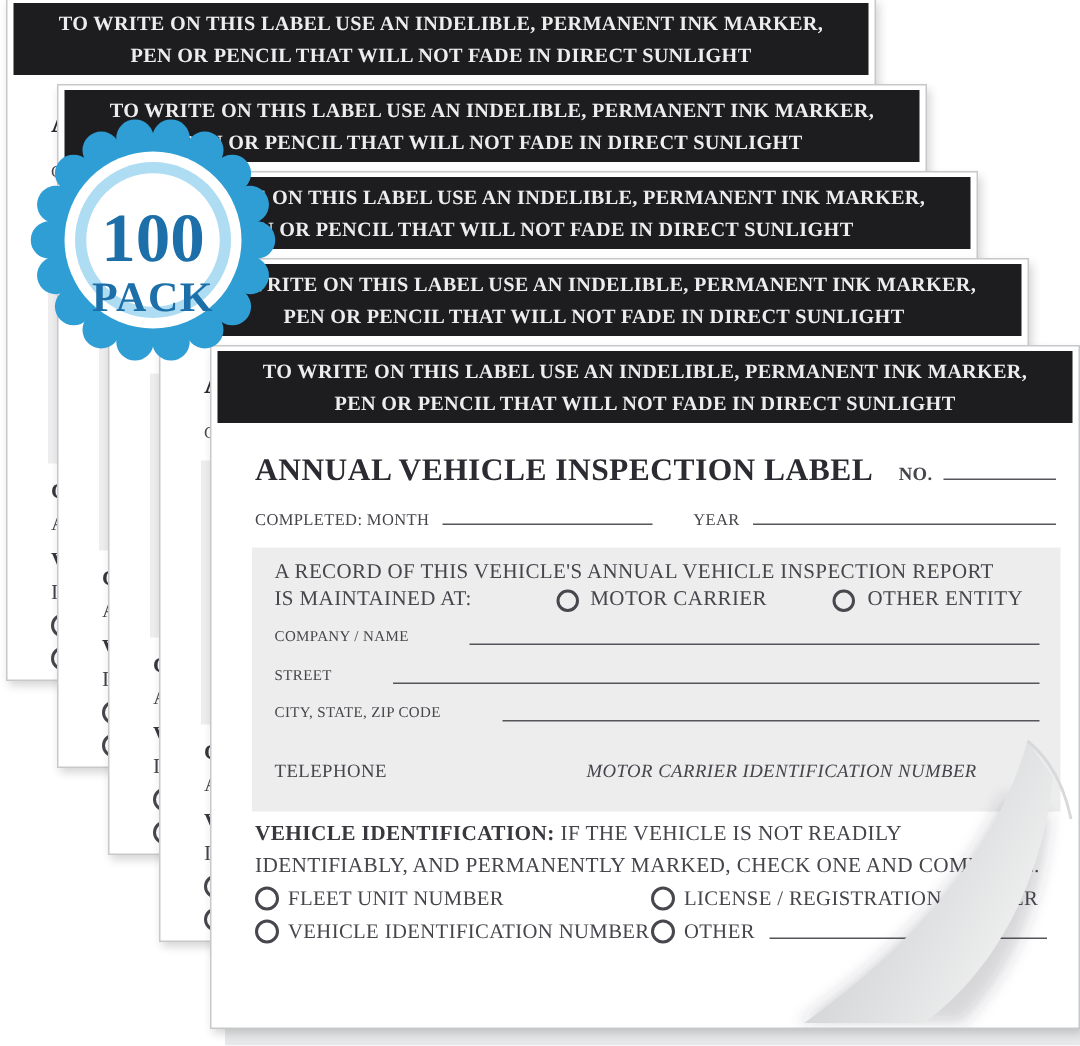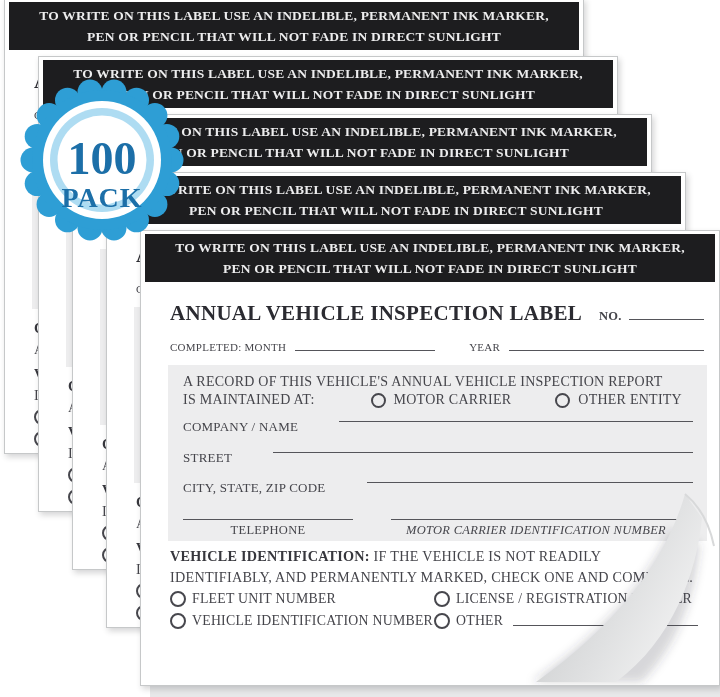--- a/index.html
+++ b/index.html
@@ -32,42 +32,42 @@
     font-size:14px;letter-spacing:.25px;
   }
   .row{display:flex;align-items:baseline;}
   .uline{display:inline-block;height:2px;border-bottom:1.6px solid var(--line-gray,#55555a);}
   .title-row{margin-top:19px;}
   .title{font-size:21px;font-weight:bold;letter-spacing:.3px;color:#2b2b31;white-space:nowrap;}
   .no{font-size:12.5px;font-weight:bold;margin-left:17px;}
   .title-row .uline{flex:1;margin-left:7px;}
   .completed-row{margin-top:15px;font-size:11px;}
   .completed-row .month-line{width:140px;margin-left:9px;}
-  .completed-row .year-label{margin-left:34px;text-align:center;}
+  .completed-row .year-label{margin-left:27px;text-align:center;}
   .completed-row .year-line{flex:1;margin-left:9px;}
   .graybox{
     margin:12px -3px 0 -2px;height:176px;box-sizing:border-box;
     background:var(--record-box-gray,#ededee);
     padding:9px 14px 12px 15px;font-size:14px;
   }
   .gb-line2{margin-top:2px;display:flex;align-items:center;}
   .gb-line2 .circle{margin-left:56px;}
   .gb-line2 .circle + span{margin-left:8px;}
   .gb-line2 .circle.second{margin-left:44px;}
   .circle{
     width:11px;height:11px;border:2px solid #47474d;border-radius:50%;
     flex:none;background:transparent;
   }
-  .field{display:flex;align-items:flex-start;font-size:13px;gap:32px;}
+  .field{display:flex;align-items:flex-end;font-size:10px;gap:32px;}
   .field .uline{flex:1;margin-left:9px;}
   .field.company{margin-top:11px;}
   .field.street{margin-top:15px;}
   .field.city{margin-top:14px;}
   .telrow{display:flex;margin-top:23px;gap:38px;}
-  .telcol{display:flex;flex-direction:column;}
+  .telcol{display:flex;flex-direction:row;}
   .telcol .tline{height:0;border-bottom:1.6px solid var(--line-gray,#55555a);}
   .tlabel{font-size:12.5px;text-align:center;margin-top:3px;letter-spacing:.3px;}
   .telcol1{width:170px;}
   .telcol2{flex:1;margin-right:12px;font-style:italic;}
   .para{margin:9px 0 0;width:524px;font-size:14.2px;line-height:20.5px;}
   .para.vid{margin-top:5px;}
   .para b{color:#37373d;}
   .checks{
     margin-top:4px;display:grid;grid-template-columns:264px 1fr;
     row-gap:6px;font-size:13.8px;

